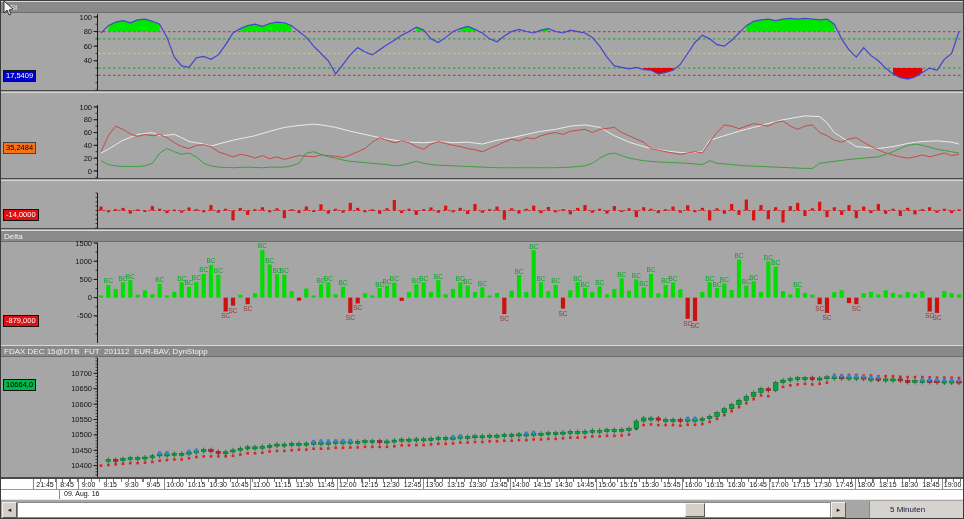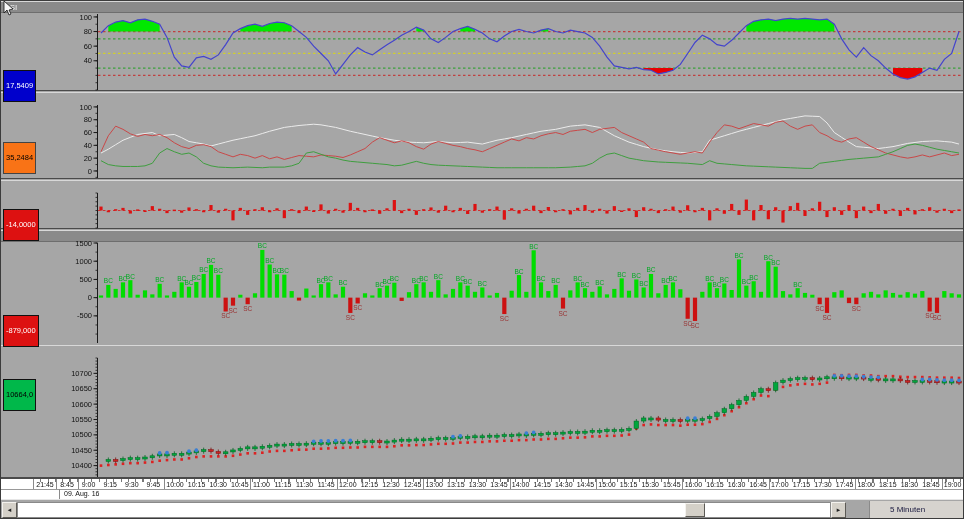--- a/index.html
+++ b/index.html
@@ -4,21 +4,21 @@
 <style>
   html,body{margin:0;padding:0;background:#6f6f6f;font-family:"Liberation Sans",sans-serif;}
   #app{position:relative;width:964px;height:519px;background:#a6a6a6;overflow:hidden;
        border:1px solid #3c3c3c;box-sizing:border-box;}
   .panel{position:absolute;left:0;width:964px;background:#a6a6a6;
          border-top:1px solid #d8d8d8;border-bottom:1px solid #4a4a4a;box-sizing:border-box;}
   .panel-header{position:absolute;left:0;top:0;width:100%;height:11px;background:#8a8a8a;
                 border-bottom:1px solid #6e6e6e;color:#f2f2f2;font-size:8px;line-height:11px;
                 padding-left:3px;box-sizing:border-box;white-space:pre;}
   .panel svg{position:absolute;left:0;top:0;}
-  .vbox{position:absolute;font-size:7.5px;line-height:10px;height:10px;padding:10px 2px;
+  .vbox{position:absolute;font-size:7.5px;line-height:10px;height:10px;padding:0 2px;
         border:1px solid #222;white-space:nowrap;z-index:5;}
   #timeaxis{position:absolute;left:0;top:477px;width:964px;height:20px;background:#ffffff;
             border-top:1px solid #4a4a4a;font-size:7px;color:#111;}
   #ta-row1{position:absolute;left:0;top:0;width:100%;height:10px;border-bottom:1px solid #999;}
   #ta-ticks{position:absolute;left:32px;right:2px;top:0;height:3px;
             background:repeating-linear-gradient(90deg,#777 0 1px,transparent 1px 7.3px);}
   .ta-label{position:absolute;top:2px;width:28px;text-align:center;}
   .ta-sep{position:absolute;top:0;width:1px;height:10px;background:#8a8a8a;}
   #ta-row2{position:absolute;left:0;top:10px;width:100%;height:10px;}
   #ta-date{position:absolute;left:63px;top:1px;}
@@ -479,20 +479,21 @@
             <rect x="933.9" y="66.6448087431694" width="4.2" height="15.300546448087431" fill="#cc1111"></rect>
             <text x="936" y="88.94535519125684" text-anchor="middle" font-size="6.5px" fill="#993333">SC</text>
             <rect x="941.2333333333332" y="60.087431693989075" width="4.2" height="6.557377049180332" fill="#00dd00"></rect>
             <rect x="948.5666666666666" y="62.27322404371585" width="4.2" height="4.371584699453557" fill="#00dd00"></rect>
             <rect x="955.9" y="63.36612021857924" width="4.2" height="3.278688524590166" fill="#00dd00"></rect>
           </g>
         </svg>
         <div class="vbox" style="left: 2px; top: 84px; background: rgb(221, 17, 17); color: rgb(255, 255, 255); border-color: rgb(17, 17, 17);">-879,000</div>
       </div>
       <div class="panel" style="top: 344px; height: 133px;">
+        <div class="panel-header">FDAX DEC 15@DTB  FUT  201112  EUR-BAV, DynStopp</div>
         <svg width="964" height="133">
           <g>
             <line x1="96.5" y1="12" x2="96.5" y2="131" stroke="#1a1a1a" stroke-width="1"></line>
             <line x1="94.5" y1="128.84754521963822" x2="96.5" y2="128.84754521963822" stroke="#1a1a1a" stroke-width="0.8"></line>
             <line x1="94.5" y1="125.77260981912144" x2="96.5" y2="125.77260981912144" stroke="#1a1a1a" stroke-width="0.8"></line>
             <line x1="94.5" y1="122.69767441860463" x2="96.5" y2="122.69767441860463" stroke="#1a1a1a" stroke-width="0.8"></line>
             <line x1="94.5" y1="119.62273901808784" x2="96.5" y2="119.62273901808784" stroke="#1a1a1a" stroke-width="0.8"></line>
             <line x1="94.5" y1="116.54780361757105" x2="96.5" y2="116.54780361757105" stroke="#1a1a1a" stroke-width="0.8"></line>
             <line x1="94.5" y1="113.47286821705426" x2="96.5" y2="113.47286821705426" stroke="#1a1a1a" stroke-width="0.8"></line>
             <line x1="94.5" y1="110.39793281653746" x2="96.5" y2="110.39793281653746" stroke="#1a1a1a" stroke-width="0.8"></line>

